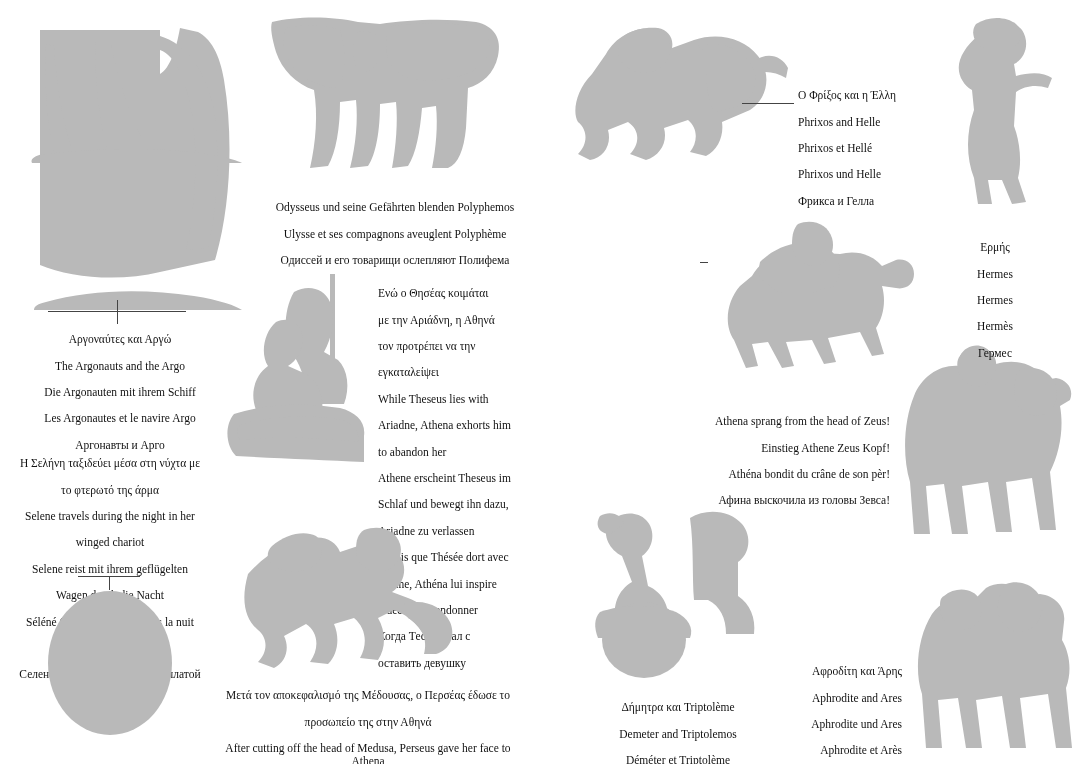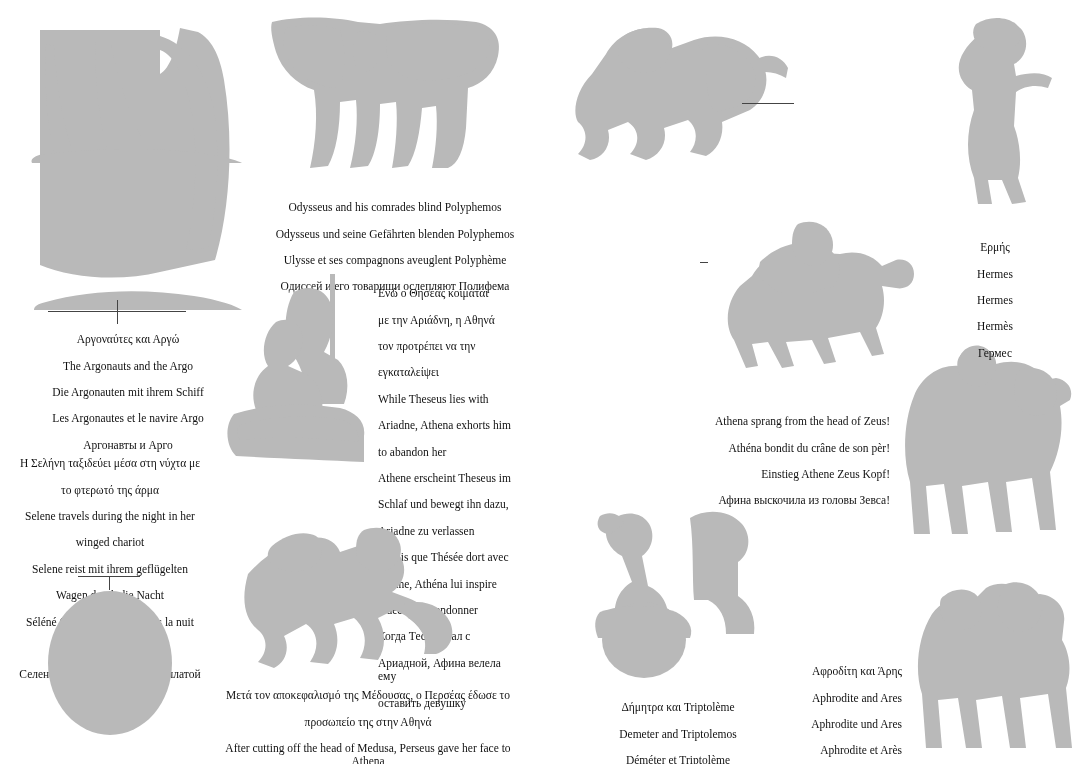--- a/index.html
+++ b/index.html
@@ -57,21 +57,21 @@
     <path d="M44 36 C46 72 52 112 64 146 L46 150 C36 112 34 70 36 34 Z" fill="#b9b9b9"></path>
     <path d="M100 30 C108 70 120 108 138 140 C126 150 112 152 100 148 C88 110 84 66 86 30 Z"></path>
     <path d="M150 26 C176 34 196 60 204 100 C210 140 208 196 198 238 L176 240
              C186 196 188 142 182 104 C176 70 166 46 150 40 Z"></path>
     <path d="M30 285 C70 276 120 272 170 278 C200 282 218 290 230 298 L232 300
              L22 300 C20 294 24 288 30 285 Z" transform="translate(0,-12) scale(1,0.55)"></path>
     <path d="M36 292 C78 280 132 278 184 286 C210 290 226 296 232 300 L24 300 C24 296 28 294 36 292 Z"></path>
   </svg>
   <div class="leader-vert" style="left:117px; top:300px; height:24px;"></div>
   <div class="leader-line" style="left:48px; top:311px; width:138px;"></div>
-  <div class="caption" style="left:28px; top:320px; width:200px;">
+  <div class="caption" style="left:20px; top:320px; width:200px;">
     <span class="line">Αργοναύτες και Αργώ</span>
     <span class="line">The Argonauts and the Argo</span>
     <span class="line">Die Argonauten mit ihrem Schiff</span>
     <span class="line">Les Argonautes et le navire Argo</span>
     <span class="line">Аргонавты и Арго</span>
   </div>
 
   <div class="caption" style="left:10px; top:444px; width:200px;">
     <span class="line">Η Σελήνη ταξιδεύει μέσα στη νύχτα με</span>
     <span class="line">το φτερωτό της άρμα</span>
@@ -96,21 +96,20 @@
              C174 140 176 118 174 98 L160 100 C158 124 154 146 146 158 L130 160
              C134 138 136 114 134 94 L118 96 C118 122 114 146 106 158 L88 160
              C94 136 96 112 94 92 L78 94 C78 120 74 144 66 158 L48 160
              C54 134 56 106 52 82 C34 76 20 62 14 44 C10 30 8 20 10 14 Z"></path>
     <path d="M24 20 C40 16 62 16 78 22 C84 40 84 62 78 80 C58 80 38 70 28 54 C20 42 20 28 24 20 Z"></path>
     <path d="M130 18 C160 14 196 14 218 20 C230 28 230 44 220 56 C208 68 184 74 158 72
              C140 70 130 62 126 50 C122 36 124 24 130 18 Z"></path>
     <path d="M96 24 C104 22 112 24 116 30 L116 54 C110 64 100 66 94 60 C90 48 90 32 96 24 Z"></path>
   </svg>
   <div class="caption" style="left:250px; top:188px; width:290px;">
-    <span class="line">Odysseus and his comrades blind Polyphemos</span>
     <span class="line">Odysseus und seine Gefährten blenden Polyphemos</span>
     <span class="line">Ulysse et ses compagnons aveuglent Polyphème</span>
     <span class="line">Одиссей и его товарищи ослепляют Полифема</span>
   </div>
 
   <svg class="fig" style="left:214px; top:264px; width:160px; height:200px;" viewBox="0 0 160 200">
     <rect x="116" y="10" width="5" height="130"></rect>
     <path d="M80 28 C94 20 110 24 116 38 C122 54 118 74 110 88 L124 96 C134 106 136 124 130 140
              L96 140 C92 120 88 104 80 92 C70 78 68 48 80 28 Z"></path>
     <path d="M62 58 C74 52 86 58 88 70 C90 84 84 96 74 102 L92 110 C104 118 110 132 108 146
@@ -128,21 +127,20 @@
     <span class="line">While Theseus lies with</span>
     <span class="line">Ariadne, Athena exhorts him</span>
     <span class="line">to abandon her</span>
     <span class="line">Athene erscheint Theseus im</span>
     <span class="line">Schlaf und bewegt ihn dazu,</span>
     <span class="line">Ariadne zu verlassen</span>
     <span class="line">Tandis que Thésée dort avec</span>
     <span class="line">Ariane, Athéna lui inspire</span>
     <span class="line">l'idée de l'abandonner</span>
     <span class="line">Когда Тесей спал с</span>
-    <span class="line">Ариадной, Афина велела ему</span>
     <span class="line">оставить девушку</span>
   </div>
 
   <svg class="fig" style="left:228px; top:512px; width:280px; height:160px;" viewBox="0 0 280 160">
     <path d="M20 62 C40 40 62 28 84 26 C98 24 108 30 112 40 L130 34 C148 28 164 32 172 44
              C180 56 176 72 164 80 L180 86 C200 94 214 110 216 128 L200 132
              C194 116 182 104 166 98 L150 106 C158 120 158 136 150 148 L132 146
              C140 132 138 116 126 106 L106 112 C112 126 110 142 100 152 L82 150
              C92 136 90 120 78 112 L56 124 C62 136 58 150 46 156 L30 150
              C40 140 40 126 30 118 C18 108 12 90 20 62 Z"></path>
@@ -165,20 +163,27 @@
              C200 62 196 86 178 98 L150 110 C152 124 146 138 134 144 L118 140
              C126 130 126 116 116 108 L92 116 C96 130 88 144 74 148 L58 142
              C68 132 68 118 56 110 L36 118 C40 132 32 146 18 148 L6 142
              C16 132 16 118 6 110 C0 100 4 78 20 62 Z"></path>
     <path d="M52 24 C66 14 84 14 94 24 C102 34 98 50 86 58 C72 64 56 60 48 48 C44 38 46 30 52 24 Z"></path>
     <path d="M126 34 C148 28 170 36 180 54 C188 70 182 88 166 94 L142 100
              C134 84 132 60 138 42 Z"></path>
     <path d="M184 48 C196 40 210 44 216 56 L214 66 C204 60 192 58 184 62 Z"></path>
   </svg>
   <div class="leader-line" style="left:742px; top:103px; width:52px;"></div>
+  <div class="caption left" style="left:798px; top:76px; width:120px;">
+    <span class="line">Ο Φρίξος και η Έλλη</span>
+    <span class="line">Phrixos and Helle</span>
+    <span class="line">Phrixos et Hellé</span>
+    <span class="line">Phrixos und Helle</span>
+    <span class="line">Фрикса и Гелла</span>
+  </div>
 
   <svg class="fig" style="left:700px; top:214px; width:230px; height:160px;" viewBox="0 0 230 160">
     <path d="M52 62 C62 44 82 36 104 38 L140 40 C156 36 172 40 182 52 L196 46
              C206 44 214 50 214 60 C214 70 206 76 196 74 L182 72 C186 86 184 102 176 114
              L184 140 L172 142 L160 118 L128 124 L136 148 L124 150 L112 126
              L86 128 L94 152 L82 154 L68 128 L52 130 L58 152 L46 154 L34 126
              C24 112 26 88 40 72 Z"></path>
     <path d="M60 48 C78 30 104 24 124 32 C140 40 144 58 134 72 L100 82
              C80 82 62 70 58 58 Z"></path>
     <path d="M98 10 C112 4 128 10 132 24 C136 38 128 50 114 52 C102 52 92 42 92 30 C92 20 94 14 98 10 Z"></path>
@@ -189,22 +194,22 @@
     <path d="M14 60 C22 40 40 28 60 30 L60 20 C66 8 82 6 90 16 L96 28
              C116 22 136 28 146 44 L156 42 C168 44 174 54 170 64 L160 70
              C164 92 160 116 150 136 L156 194 L140 194 L132 142 L106 146
              L112 196 L96 196 L88 146 L62 150 L68 198 L52 198 L44 148
              L26 150 L30 198 L14 198 L10 146 C2 120 4 84 14 60 Z"></path>
     <path d="M64 16 C74 8 88 10 94 20 C100 32 94 46 82 50 C70 52 60 44 58 34 C56 26 58 20 64 16 Z"></path>
     <path d="M120 34 C136 28 152 36 156 50 C160 64 152 78 138 80 C124 80 114 70 114 56 C114 46 116 38 120 34 Z"></path>
   </svg>
   <div class="caption right" style="left:610px; top:402px; width:280px;">
     <span class="line">Athena sprang from the head of Zeus!</span>
+    <span class="line">Einstieg Athene Zeus Kopf!</span>
     <span class="line">Athéna bondit du crâne de son pèr!</span>
-    <span class="line">Einstieg Athene Zeus Kopf!</span>
     <span class="line">Афина выскочила из головы Зевса!</span>
   </div>
 
   <svg class="fig" style="left:570px; top:500px; width:220px; height:180px;" viewBox="0 0 220 180">
     <path d="M120 18 C136 8 160 10 172 24 C182 36 180 54 168 62 L168 96
              C180 104 186 118 184 134 L156 134 C156 118 150 106 138 100 L124 100
              C122 78 124 46 120 18 Z"></path>
     <path d="M38 24 C48 12 66 10 76 20 C86 30 84 48 72 56 L78 86
              C92 92 100 106 98 122 L46 122 C42 106 48 90 62 82 L52 56
              C40 50 32 36 38 24 Z"></path>

